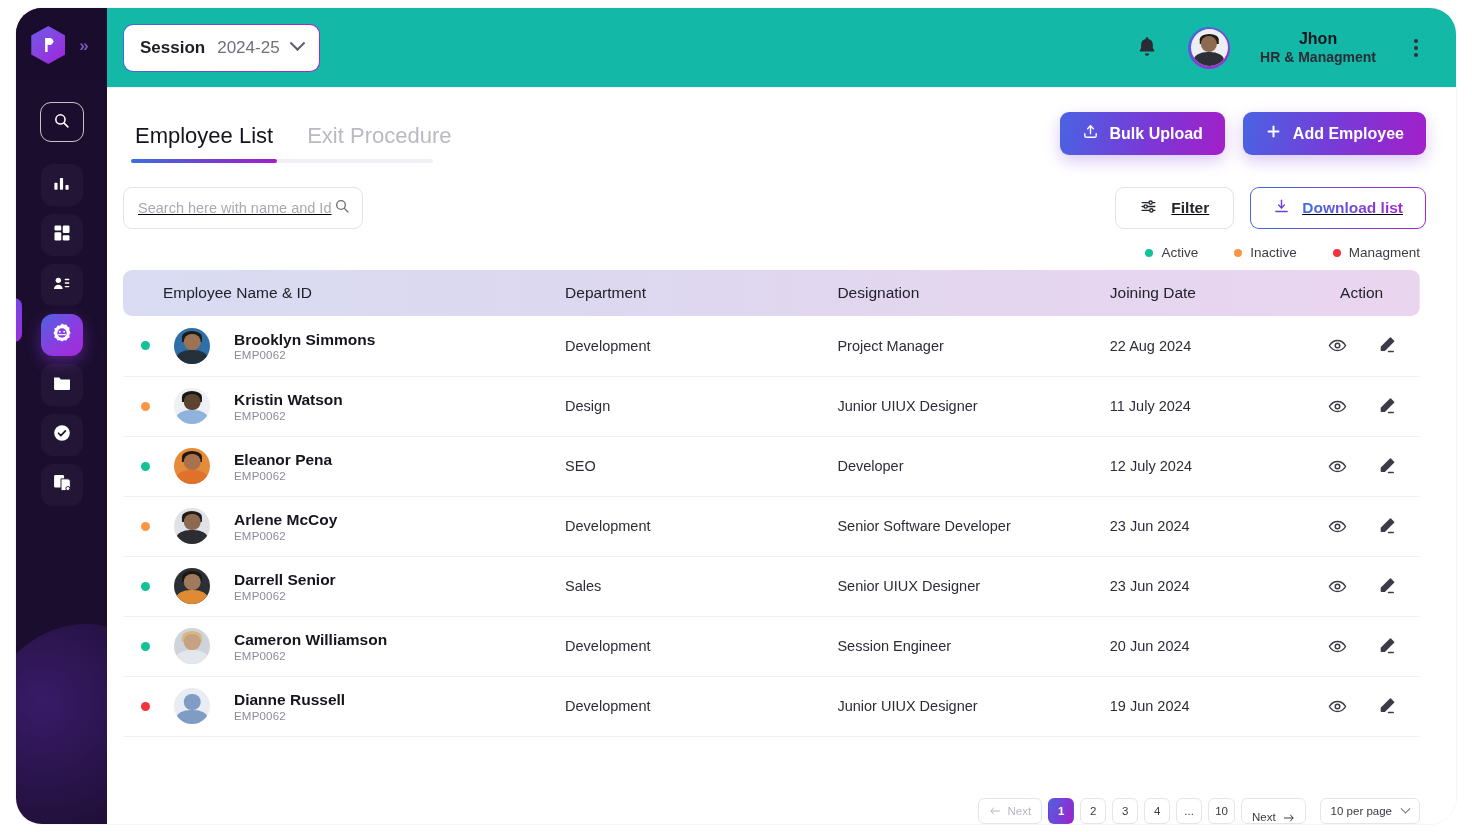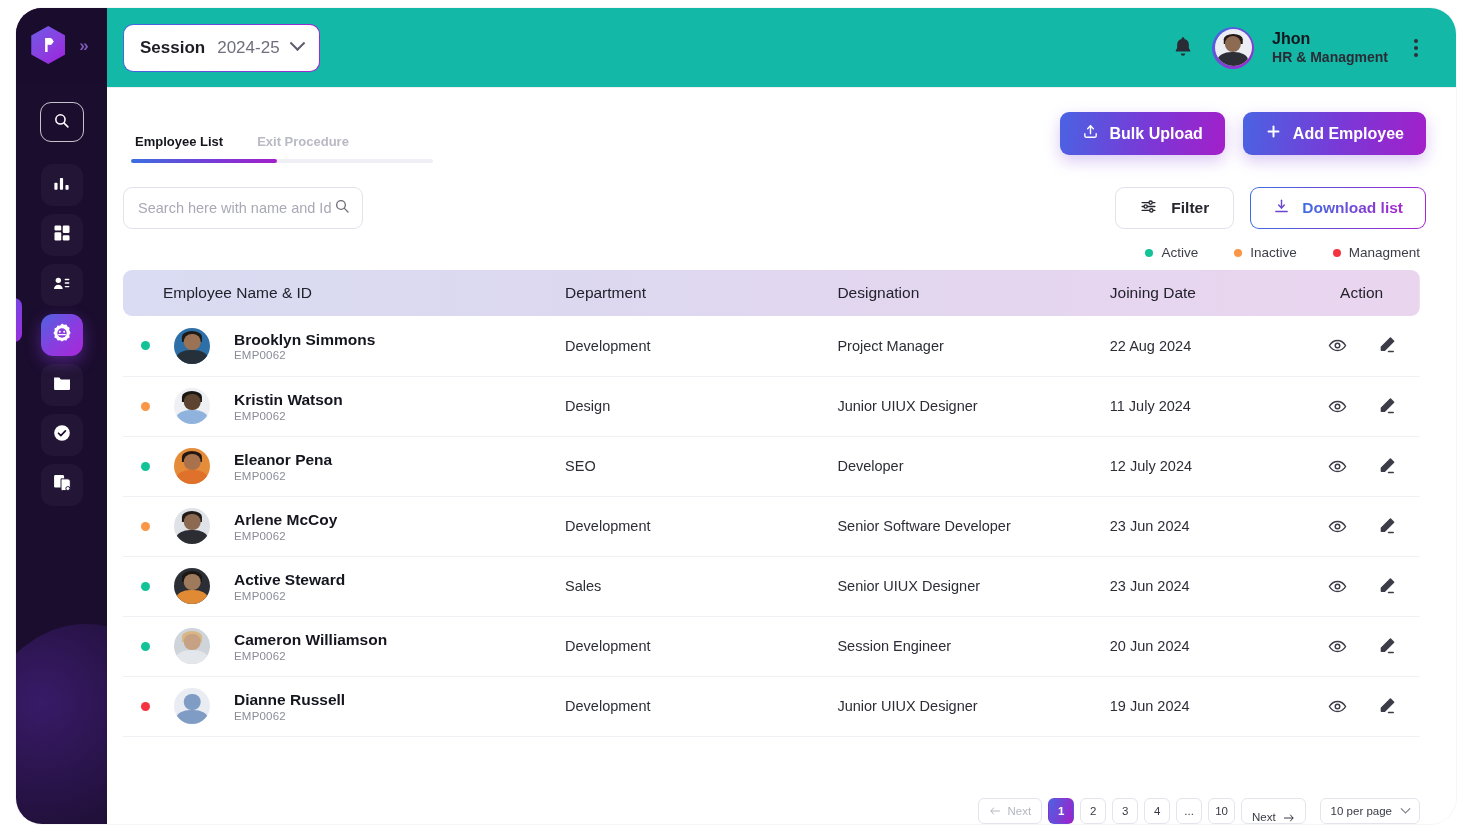--- a/index.html
+++ b/index.html
@@ -120,21 +120,21 @@
     border: 1.6px solid transparent;
     background-image: linear-gradient(#fff,#fff), linear-gradient(100deg, #3b6fe0 0%, #7a3fd8 60%, #a726cf 100%);
     background-origin: border-box;
     background-clip: padding-box, border-box;
     cursor: pointer;
   }
   .session-label { font-size: 17px; font-weight: 700; color: #1d1d26; }
   .session-value { font-size: 17px; color: #6f6f7d; }
   .chev { width: 11px; height: 11px; border-right: 2px solid #5d5d6b; border-bottom: 2px solid #5d5d6b; transform: rotate(45deg) translate(-3px,-3px); }
 
-  .topbar-right { margin-left: auto; display: flex; align-items: center; gap: 18px; }
+  .topbar-right { margin-left: auto; display: flex; align-items: center; gap: 30px; text-align: center; }
   .bell { cursor: pointer; }
   .avatar-ring {
     width: 42px; height: 42px; border-radius: 50%;
     padding: 2.5px;
     background: linear-gradient(140deg, #3b6fe0, #a726cf);
     cursor: pointer;
   }
   .avatar-img {
     width: 100%; height: 100%; border-radius: 50%;
     background: #eceef3; position: relative; overflow: hidden;
@@ -149,21 +149,21 @@
   .kebab i { width: 4px; height: 4px; border-radius: 50%; background: #2f2f3a; display: block; }
 
   
   .tabs-row {
     display: flex; align-items: flex-end;
     padding: 24px 30px 0 16px;
     position: relative;
   }
   .tabs { display: flex; align-items: flex-end; gap: 0; position: relative; }
   .tab {
-    font-size: 13px; font-weight: 700;
+    font-size: 22px; font-weight: 400;
     padding: 0 22px 14px 12px;
     cursor: pointer; color: #b9b9c4;
     position: relative;
     text-align: center;
   }
   .tab.active { color: #14141d; }
   .tabs-underline {
     position: absolute; left: 8px; bottom: 0;
     width: 302px; height: 4px; border-radius: 2px;
     background: #f1eff6;
@@ -181,20 +181,21 @@
     color: #fff; font-size: 16px; font-weight: 700;
     font-family: "Liberation Sans", sans-serif;
     background: linear-gradient(100deg, #4a63e2 0%, #7b38d6 55%, #a31fc9 100%);
     box-shadow: 0 6px 16px rgba(122,56,214,.28);
   }
 
   
   .filters-row {
     display: flex; align-items: center;
     padding: 24px 30px 0 16px;
+    text-decoration: underline;
   }
   .search-box {
     width: 240px; height: 42px;
     border: 1.2px solid #e2e2ea; border-radius: 9px;
     display: flex; align-items: center;
     padding: 0 12px 0 14px; background: #fff;
   }
   .search-box input {
     flex: 1; border: none; outline: none;
     font-size: 14.5px; color: #3a3a46;
@@ -690,21 +691,21 @@
             <tr>
     <td class="cell-emp">
       <div class="emp">
         <span class="sdot" style="background:#13c296"></span>
         <span class="ava" style="background:#2b2f35">
           <span class="hair" style="background:#1b1713"></span>
           <span class="h" style="background:#a07a5c"></span>
           <span class="b" style="background:#e08a33"></span>
         </span>
         <span>
-          <span class="emp-name">Active Steward</span>
+          <span class="emp-name">Darrell Senior</span>
           <span class="emp-id" style="display:block">EMP0062</span>
         </span>
       </div>
     </td>
     <td>Sales</td>
     <td>Senior UIUX Designer</td>
     <td>23 Jun 2024</td>
     <td class="cell-action">
       <div class="actions">
         <span class="act-btn">

